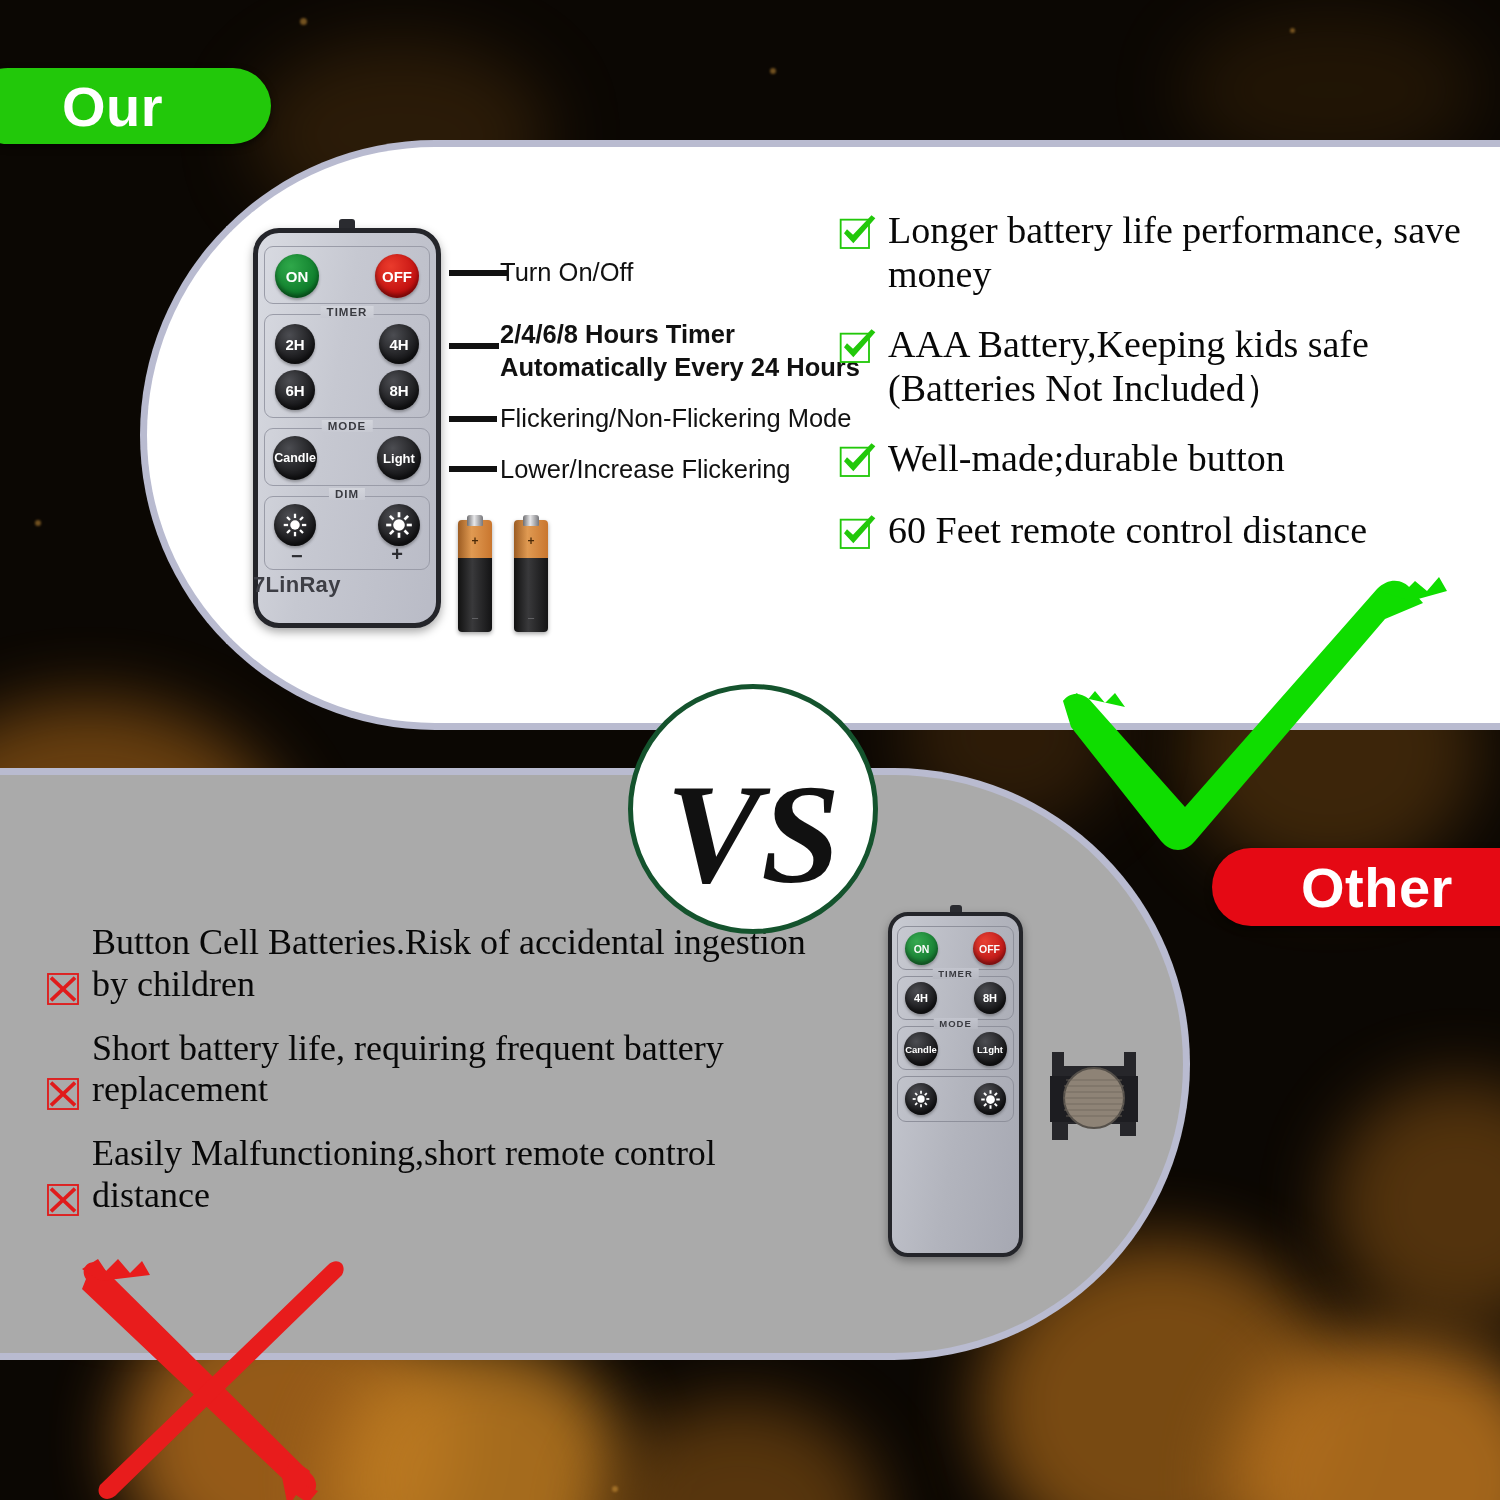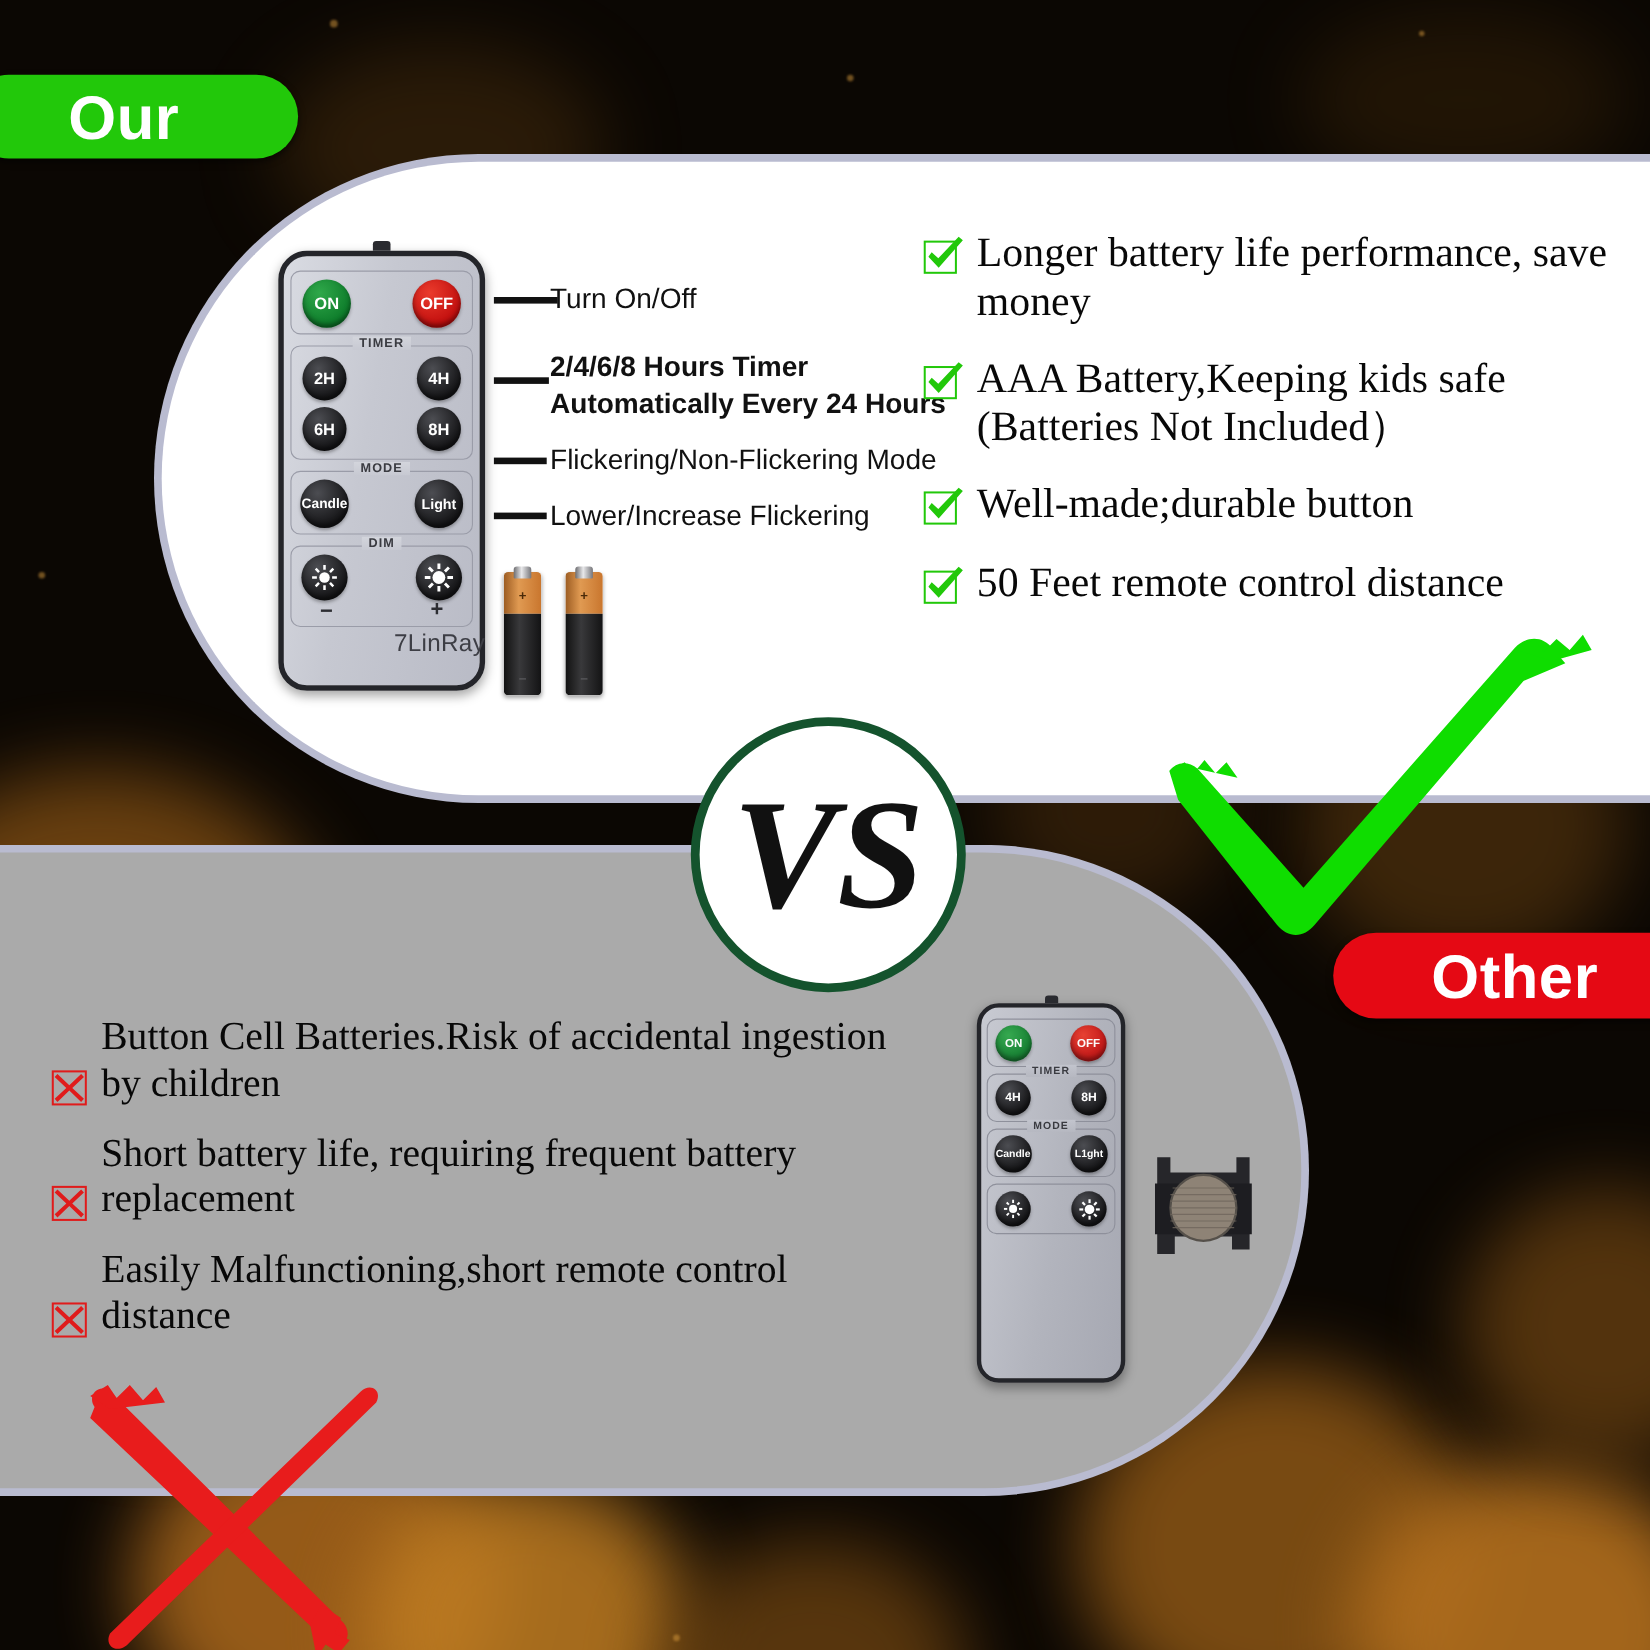--- a/index.html
+++ b/index.html
@@ -35,23 +35,23 @@
     left:-30px;top:68px;width:285px;height:76px;background:#22c80a;
     border-radius:40px;font-size:56px;padding-right:16px;
   }
   #badge-other{
     left:1212px;top:848px;width:330px;height:78px;background:#e50914;
     border-radius:42px;font-size:56px;padding-right:26px;
   }
 
   
   #vs-circle{
-    position:absolute;left:628px;top:652px;width:250px;height:250px;
-    border-radius:50%;background:#fff;border:8px solid #14532d;
-    box-sizing:border-box;display:flex;align-items:center;justify-content:center;
+    position:absolute;left:628px;top:684px;width:250px;height:250px;
+    border-radius:50%;background:#fff;border:5px solid #14532d;
+    box-sizing:border-box;display:flex;align-items:flex-end;justify-content:center;
     z-index:40;
   }
   #vs-circle svg{width:190px;height:190px;}
 
   
   #big-check{position:absolute;left:1055px;top:575px;width:400px;height:290px;z-index:30;}
   #big-cross{position:absolute;left:60px;top:1245px;width:300px;height:265px;z-index:30;}
 
   
   #remote-our{position:absolute;left:253px;top:228px;width:188px;height:400px;z-index:12;}
@@ -76,22 +76,22 @@
   }
   .btn{
     position:absolute;border-radius:50%;display:flex;align-items:center;justify-content:center;
     font-weight:bold;color:#fff;box-shadow:inset 0 -3px 5px rgba(0,0,0,.45),0 2px 3px rgba(0,0,0,.3);
   }
   .btn.dark{background:radial-gradient(circle at 36% 28%,#4c4d52,#141416 72%);}
   .btn.green{background:radial-gradient(circle at 36% 28%,#2fa84a,#0c7a29 72%);}
   .btn.red{background:radial-gradient(circle at 36% 28%,#ea3b2c,#c00d0d 72%);}
   .pm{position:absolute;font-size:20px;font-weight:bold;color:#2c2d32;}
   .brand{
-    position:absolute;left:0;right:0;bottom:30px;text-align:right;
-    font-size:22px;color:#3d3e45;letter-spacing:.3px;
+    position:absolute;left:0;right:0;bottom:30px;text-align:left;
+    font-size:22px;color:#3d3e45;letter-spacing:.3px;font-weight:bold;
   }
 
   
   #batteries{position:absolute;left:458px;top:512px;width:104px;height:124px;z-index:12;}
   .cell{position:absolute;top:8px;width:34px;height:112px;border-radius:4px;overflow:hidden;
         box-shadow:0 2px 4px rgba(0,0,0,.35);}
   .cell .top{position:absolute;top:0;left:0;right:0;height:38px;
         background:linear-gradient(90deg,#9c5c22,#e09a52 40%,#c9762e 100%);}
   .cell .bot{position:absolute;top:38px;left:0;right:0;bottom:0;
         background:linear-gradient(90deg,#111,#39393b 42%,#131314 100%);}
@@ -268,21 +268,21 @@
       </span>
       <span class="txt">Well-made;durable button</span>
     </div>
     <div class="frow">
       <span class="mark">
         <svg viewBox="0 0 24 24" width="40" height="40">
           <rect x="1.6" y="3.4" width="17" height="17" fill="none" stroke="#22c80a" stroke-width="1.1"></rect>
           <path d="M3.6 11.6 L9.2 17.6 L22.4 2.6 L20.1 0.8 L9.0 12.5 L5.4 9.2 Z" fill="#22c80a"></path>
         </svg>
       </span>
-      <span class="txt">50 Feet remote control distance</span>
+      <span class="txt">60 Feet remote control distance</span>
     </div>
   </div>
 
   <svg id="big-check" viewBox="0 0 400 290">
     <path d="M8 126 C14 118 24 116 34 124 L130 232 L322 14 C334 2 348 4 356 14 L368 28
              L330 44 L140 266 C130 278 116 278 106 266 L16 152 Z" fill="#0fdd00"></path>
     <path d="M8 126 L22 118 L30 128 L40 116 L50 128 L60 118 L70 132 L34 124 Z" fill="#0fdd00"></path>
     <path d="M324 16 L340 6 L348 18 L360 6 L372 16 L384 2 L392 16 L356 26 Z" fill="#0fdd00"></path>
   </svg>
 

